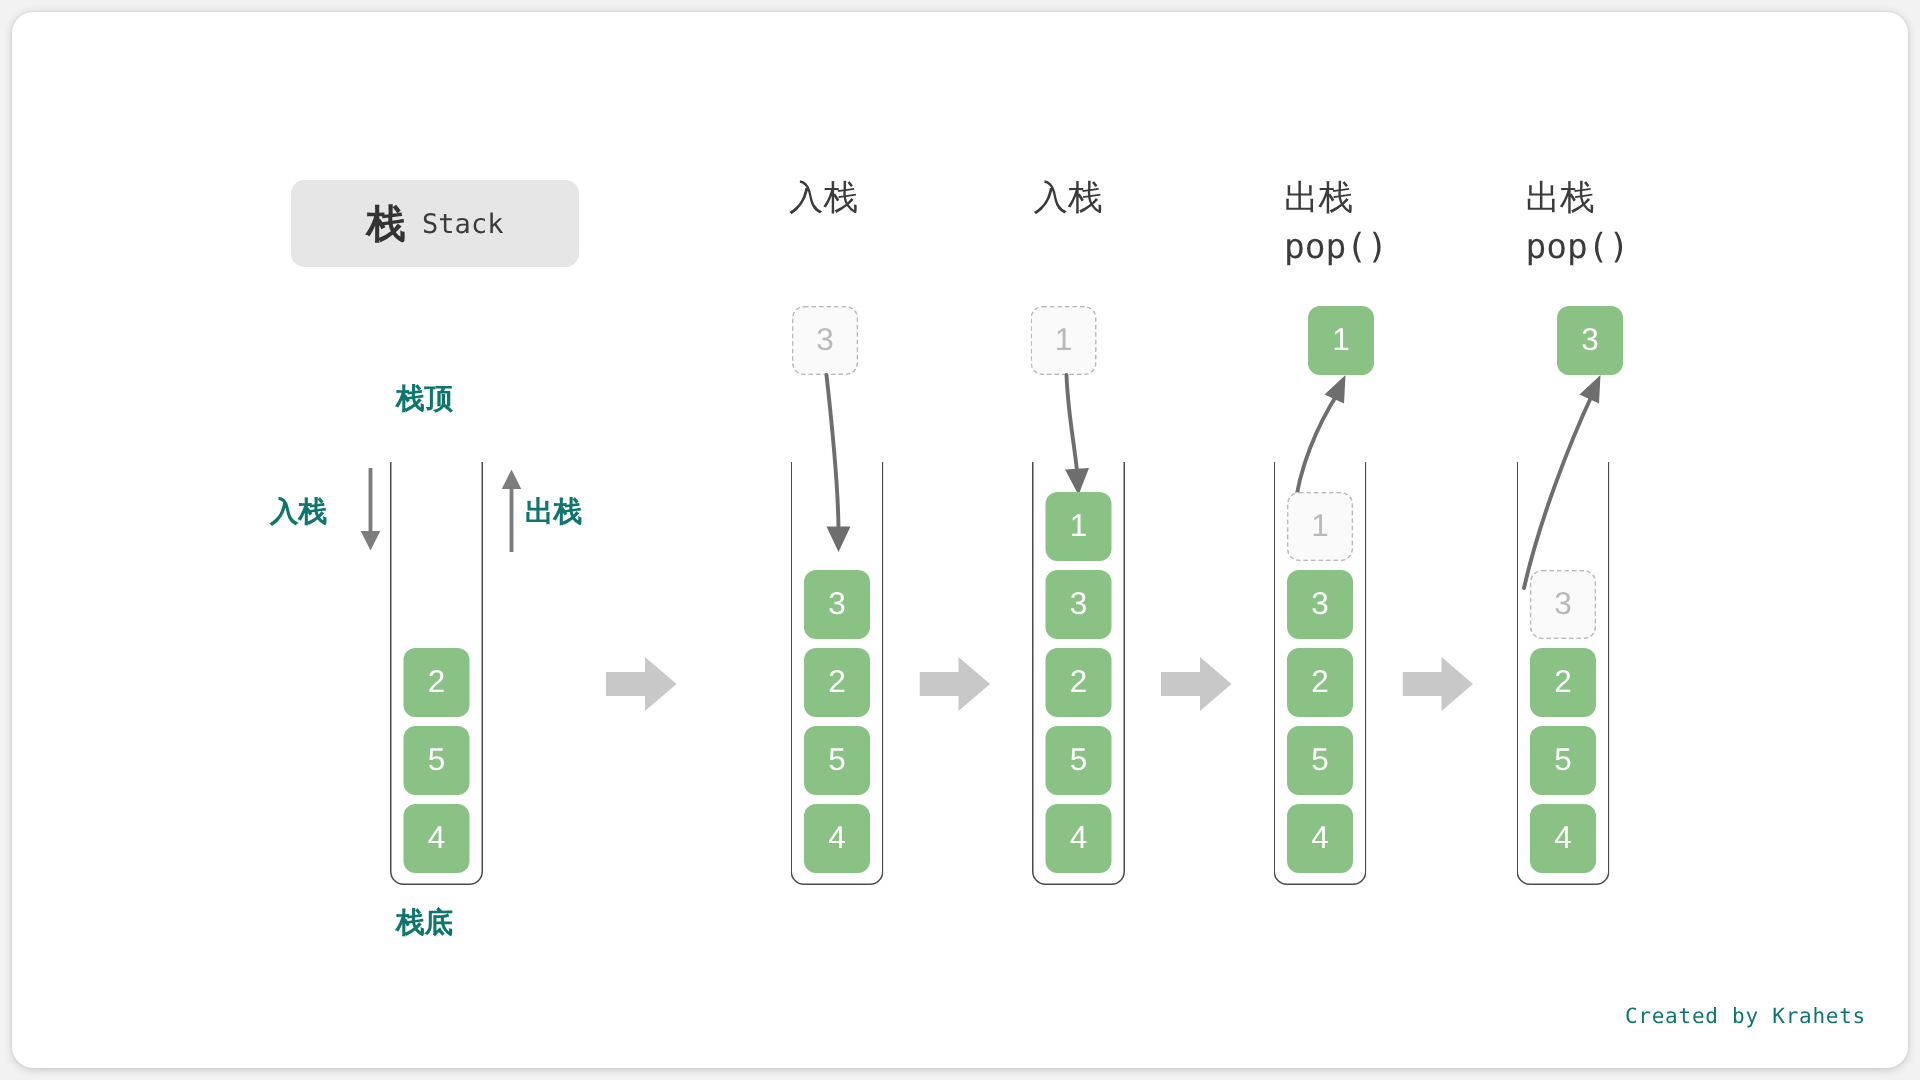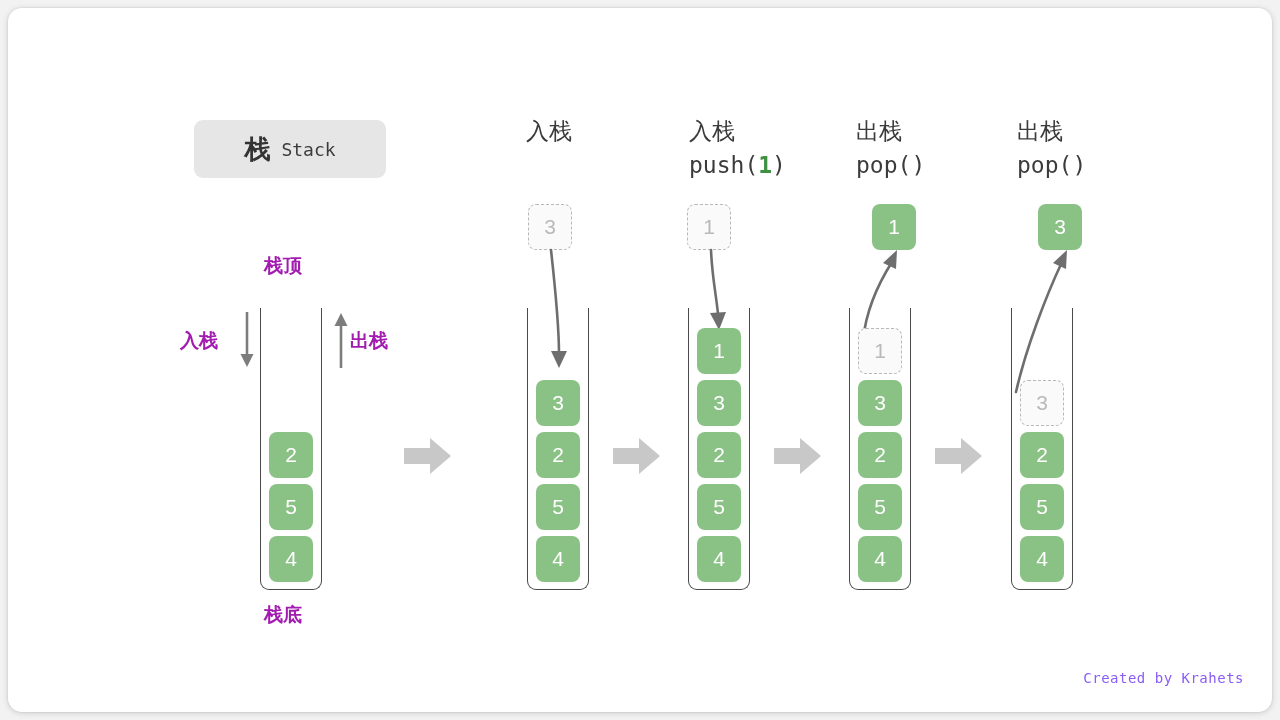--- a/index.html
+++ b/index.html
@@ -55,21 +55,21 @@
     font-size: 18px;
     color: #3b3b3b;
     margin-left: 10px;
   }
 
   
   .lbl-bold {
     position: absolute;
     font-size: 19px;
     font-weight: bold;
-    color: #a21caf;
+    color: #0f766e;
     white-space: nowrap;
   }
 
   
   .col-head {
     position: absolute;
     width: 200px;
     text-align: left;
     white-space: nowrap;
   }
@@ -136,21 +136,21 @@
   
   .motion { position: absolute; overflow: visible; }
 
   
   .footer {
     position: absolute;
     right: 28px;
     bottom: 26px;
     font-family: "DejaVu Sans Mono", "Liberation Mono", monospace;
     font-size: 14px;
-    color: #8b5cf6;
+    color: #0f766e;
     letter-spacing: 0.5px;
     white-space: nowrap;
   }
 </style>
 </head>
 <body>
 
 <div id="canvas">
   <div class="card">
 
@@ -195,21 +195,20 @@
     <div class="tile solid" style="left:528px; top:424px;">2</div>
     <div class="tile solid" style="left:528px; top:476px;">5</div>
     <div class="tile solid" style="left:528px; top:528px;">4</div>
 
     <svg class="block-arrow" style="left:605px; top:428px;" width="48" height="40" viewBox="0 0 48 40">
       <polygon points="0,12 26,12 26,2 47,20 26,38 26,28 0,28" fill="#c8c8c8"></polygon>
     </svg>
 
     <div class="col-head" style="left:681px; top:106px;">
       <span class="cn">入栈</span>
-      <span class="code"><span>push(</span><span class="num">1</span><span>)</span></span>
     </div>
     <div class="tile ghost" style="left:679px; top:196px;">1</div>
     <svg class="motion" style="left:672px; top:238px;" width="90" height="94" viewBox="0 0 90 94">
       <path d="M31,4 C32,30 36,48 38,68" fill="none" stroke="#6e6e6e" stroke-width="2.6" stroke-linecap="round"></path>
       <polygon points="39,84 30,67 46,66" fill="#6e6e6e"></polygon>
     </svg>
     <div class="stack" style="left:680px; top:300px; height:282px;"></div>
     <div class="tile solid" style="left:689px; top:320px;">1</div>
     <div class="tile solid" style="left:689px; top:372px;">3</div>
     <div class="tile solid" style="left:689px; top:424px;">2</div>

